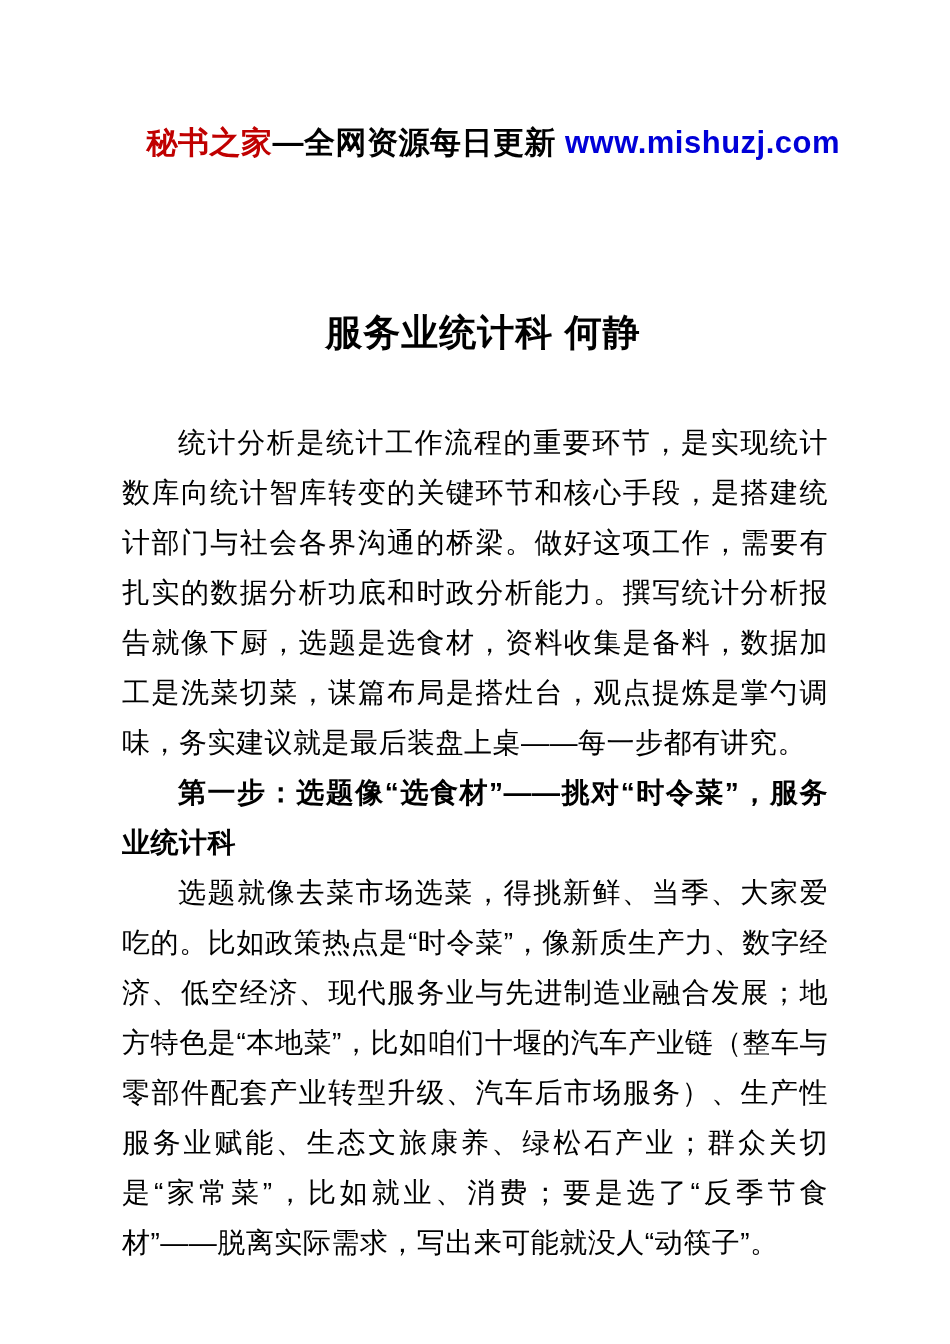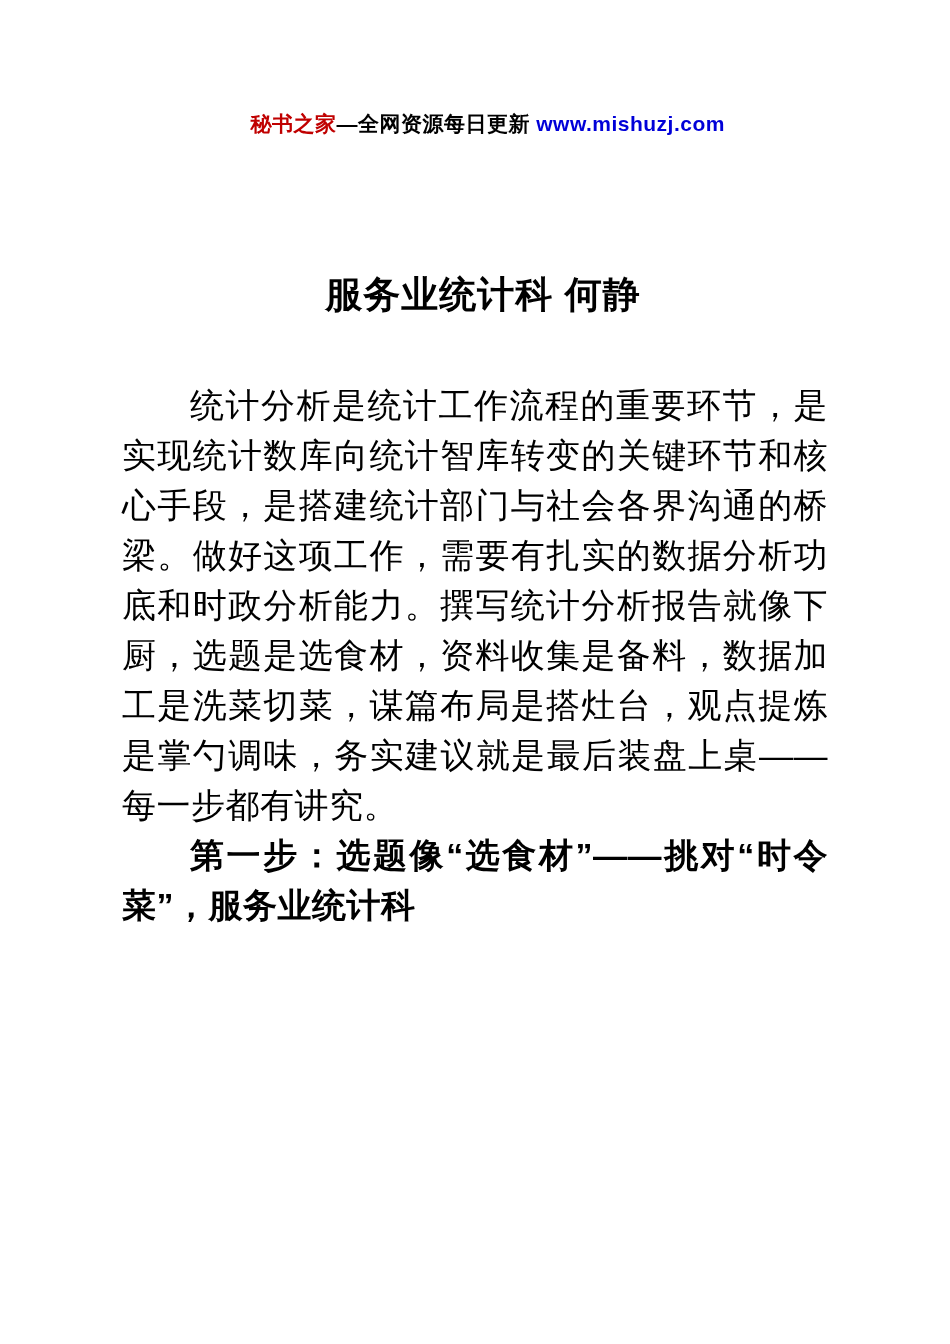--- a/index.html
+++ b/index.html
@@ -14,42 +14,42 @@
       width: 950px;
       height: 1344px;
       margin: 0 auto;
       background: #ffffff;
       overflow: hidden;
       box-sizing: border-box;
     }
     .site-header {
       padding-top: 86px;
       text-align: center;
-      font-size: 21px;
+      font-size: 31px;
       font-weight: bold;
       letter-spacing: 0.5px;
       white-space: pre;
     }
     .site-header .brand {
       font-weight: bold;
     }
     .site-header .url {
       cursor: pointer;
     }
     .doc-title {
       margin-top: 108px;
       text-align: center;
       font-size: 37px;
       font-weight: bold;
       letter-spacing: 1px;
       padding-left: 16px;
     }
     .content {
       margin: 60px 122px 0 122px;
-      font-size: 34px;
+      font-size: 28px;
       line-height: 50px;
       text-align: justify;
       text-justify: inter-character;
       letter-spacing: 0.5px;
     }
     .content p {
       margin: 0;
       padding: 0;
       text-indent: 2em;
     }
@@ -64,15 +64,16 @@
 
   <div class="site-header">
     <span class="brand" style="color: rgb(192, 0, 0);">秘书之家</span><span class="tagline">—全网资源每日更新 </span><span class="url" style="color: rgb(0, 0, 216);">www.mishuzj.com</span>
   </div>
 
   <div class="doc-title">服务业统计科 何静</div>
 
   <div class="content">
     <p class="body">统计分析是统计工作流程的重要环节，是实现统计数库向统计智库转变的关键环节和核心手段，是搭建统计部门与社会各界沟通的桥梁。做好这项工作，需要有扎实的数据分析功底和时政分析能力。撰写统计分析报告就像下厨，选题是选食材，资料收集是备料，数据加工是洗菜切菜，谋篇布局是搭灶台，观点提炼是掌勺调味，务实建议就是最后装盘上桌——每一步都有讲究。</p>
     <p class="heading">第一步：选题像“选食材”——挑对“时令菜”，服务业统计科</p>
+    <p class="body">选题就像去菜市场选菜，得挑新鲜、当季、大家爱吃的。比如政策热点是“时令菜”，像新质生产力、数字经济、低空经济、现代服务业与先进制造业融合发展；地方特色是“本地菜”，比如咱们十堰的汽车产业链（整车与零部件配套产业转型升级、汽车后市场服务）、生产性服务业赋能、生态文旅康养、绿松石产业；群众关切是“家常菜”，比如就业、消费；要是选了“反季节食材”——脱离实际需求，写出来可能就没人“动筷子”。</p>
   </div>
 
 </div>
 
 </body></html>

